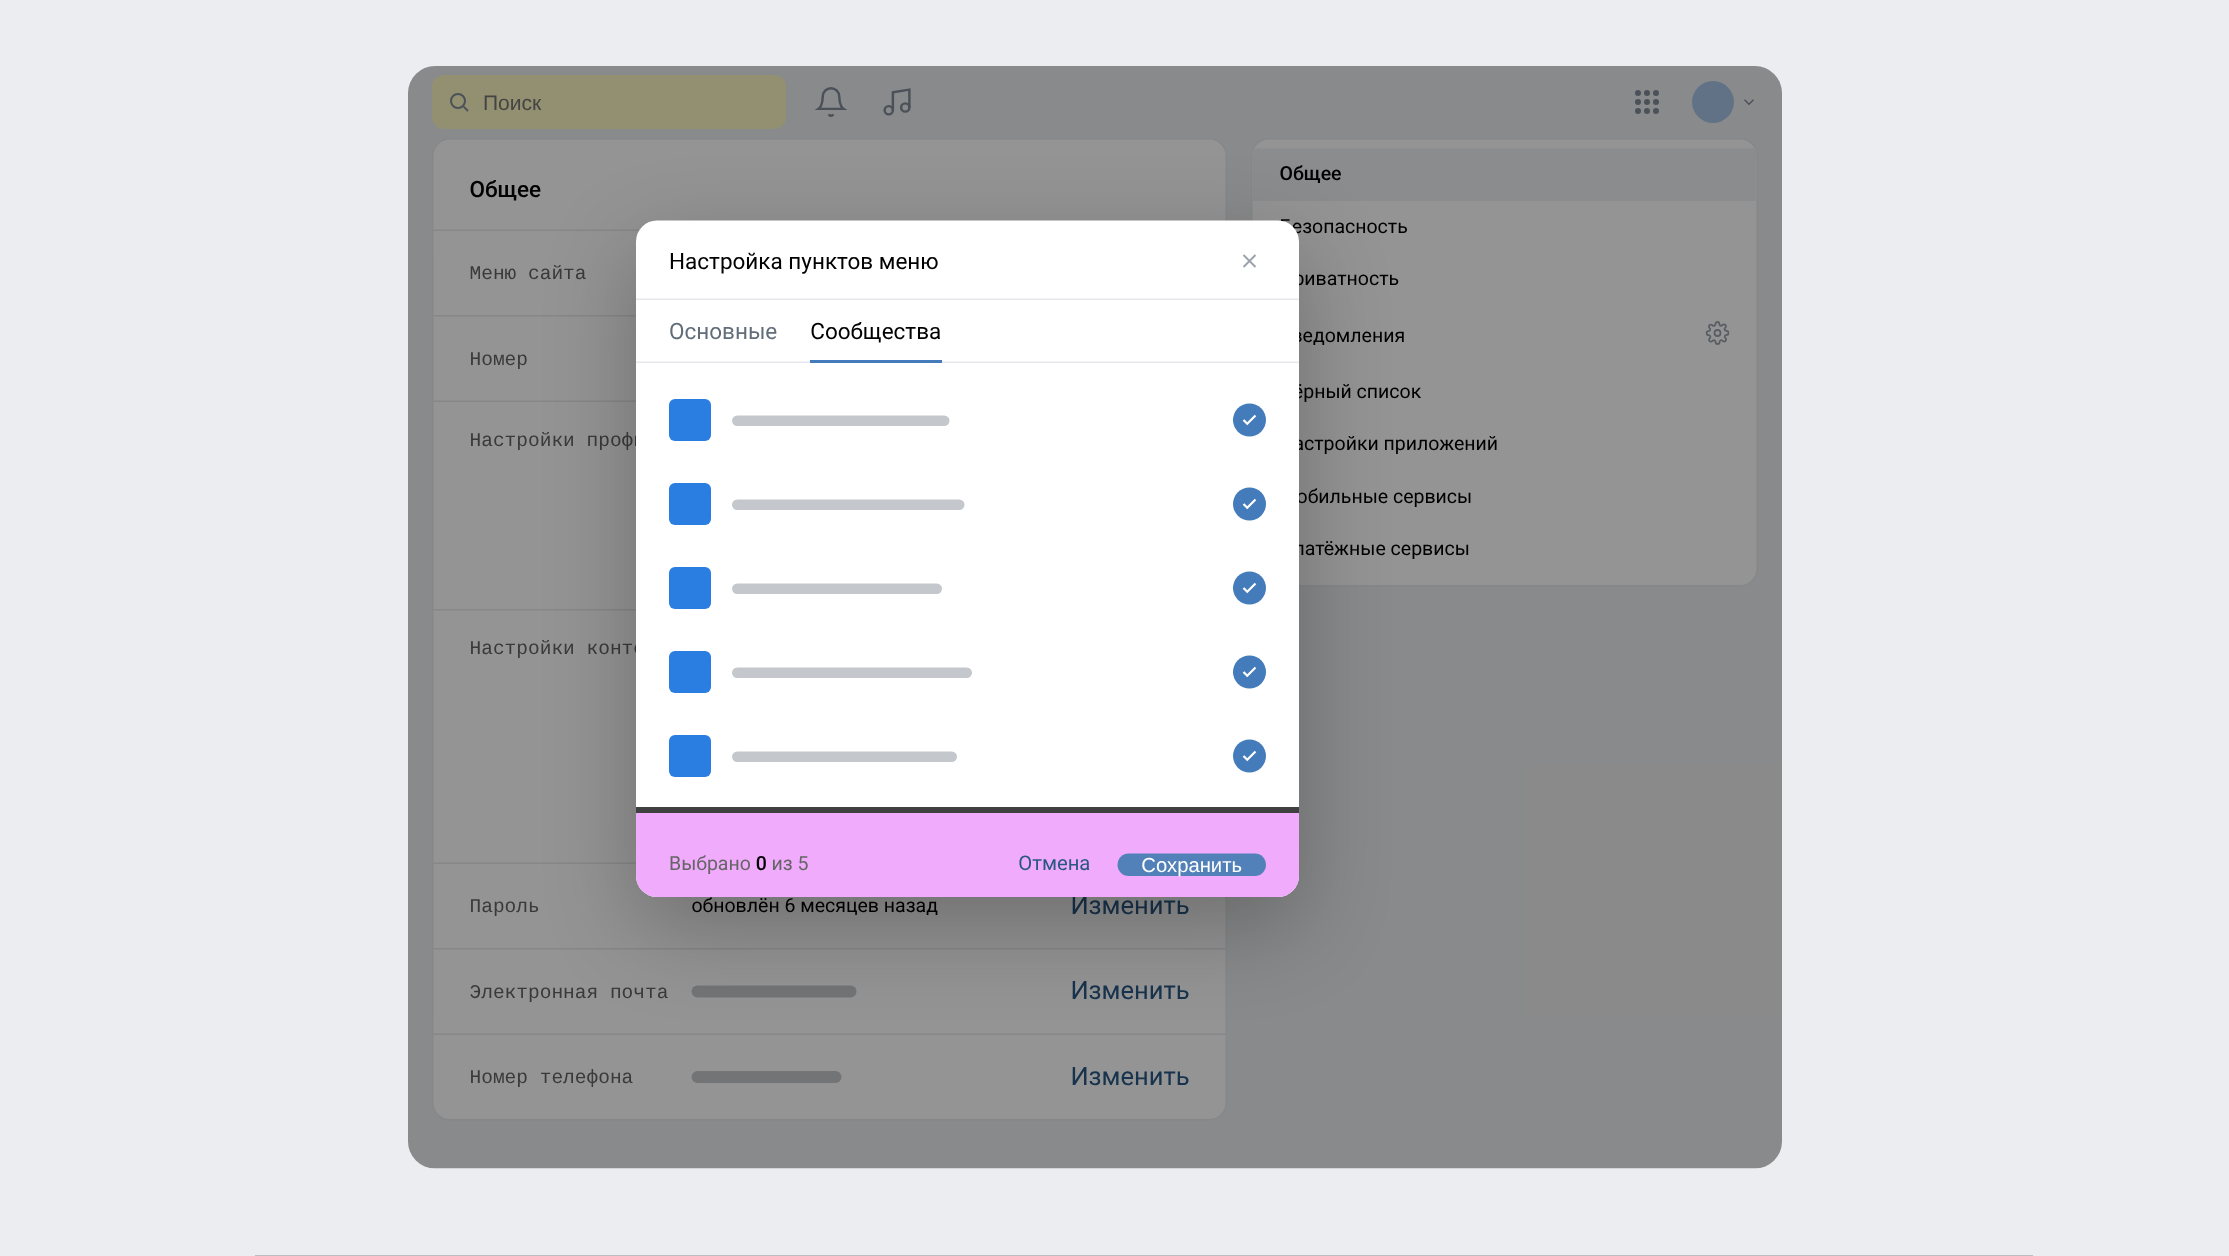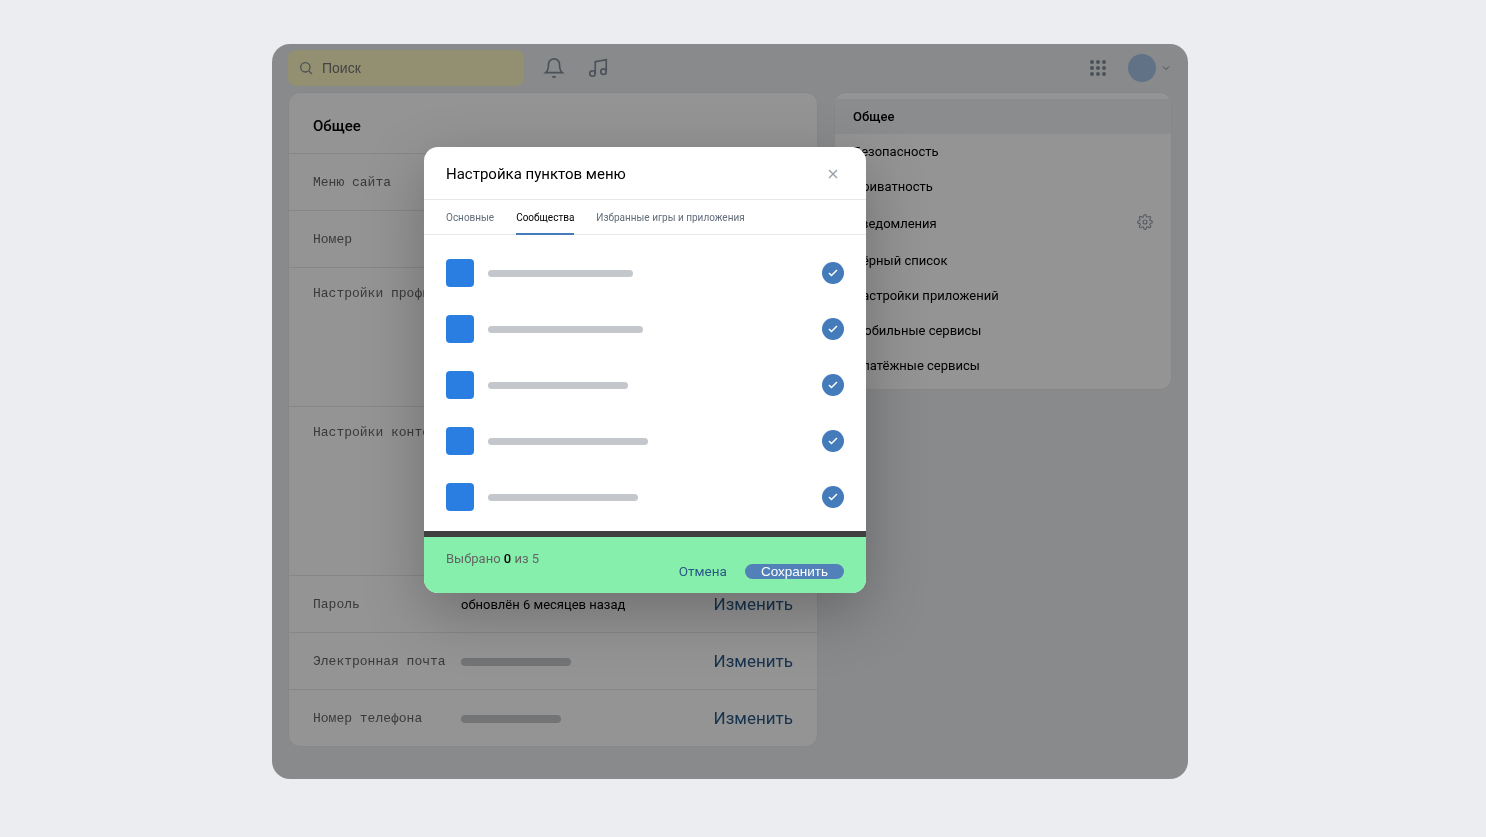--- a/index.html
+++ b/index.html
@@ -176,21 +176,21 @@
     font-size: 20px;
   }
   .tabs {
     display: flex;
     gap: 22px;
     padding: 0 22px;
     border-bottom: 1px solid #e7e8ec;
   }
   .tab {
     padding: 12px 0 10px;
-    font-size: 10px;
+    font-size: 15px;
     color: #626d7a;
     cursor: pointer;
     border-bottom: 2px solid transparent;
     margin-bottom: -1px;
   }
   .tab.active {
     color: #000;
     border-bottom-color: #447bba;
   }
   .modal-body { padding: 10px 22px 6px; }
@@ -218,24 +218,24 @@
     border-radius: 50%;
     background: #447bba;
     display: flex;
     align-items: center;
     justify-content: center;
     color: #fff;
   }
   .check svg { width: 12px; height: 12px; }
   .modal-footer {
     display: flex;
-    align-items: flex-start;
+    align-items: flex-end;
     padding: 14px 22px;
-    border-top: 6px solid #404040;
-    background: #86efac;
+    border-top: 4px solid #404040;
+    background: #f0abfc;
   }
   .count {
     font-size: 13px;
     color: #656565;
   }
   .count b { color: #000; font-weight: 500; }
   .footer-actions { margin-left: auto; display: flex; gap: 18px; align-items:center;margin-top:12px; }
   .btn-link {
     color: #2a5885;
     font-size: 13.5px;
@@ -379,21 +379,20 @@
     <div class="close-btn">
       <svg width="16" height="16" viewBox="0 0 24 24" fill="none" stroke="currentColor" stroke-width="2">
           <line x1="18" y1="6" x2="6" y2="18"></line>
           <line x1="6" y1="6" x2="18" y2="18"></line>
         </svg>
     </div>
   </div>
   <div class="tabs">
     <div class="tab">Основные</div>
     <div class="tab active">Сообщества</div>
-    <div class="tab">Избранные игры и приложения</div>
   </div>
   <div class="modal-body">
     <div class="item-row">
       <div class="thumb"></div>
       <div class="bar"></div>
       <div class="check">
           <svg viewBox="0 0 24 24" fill="none" stroke="currentColor" stroke-width="3">
             <polyline points="20 6 9 17 4 12"></polyline>
           </svg>
         </div>

